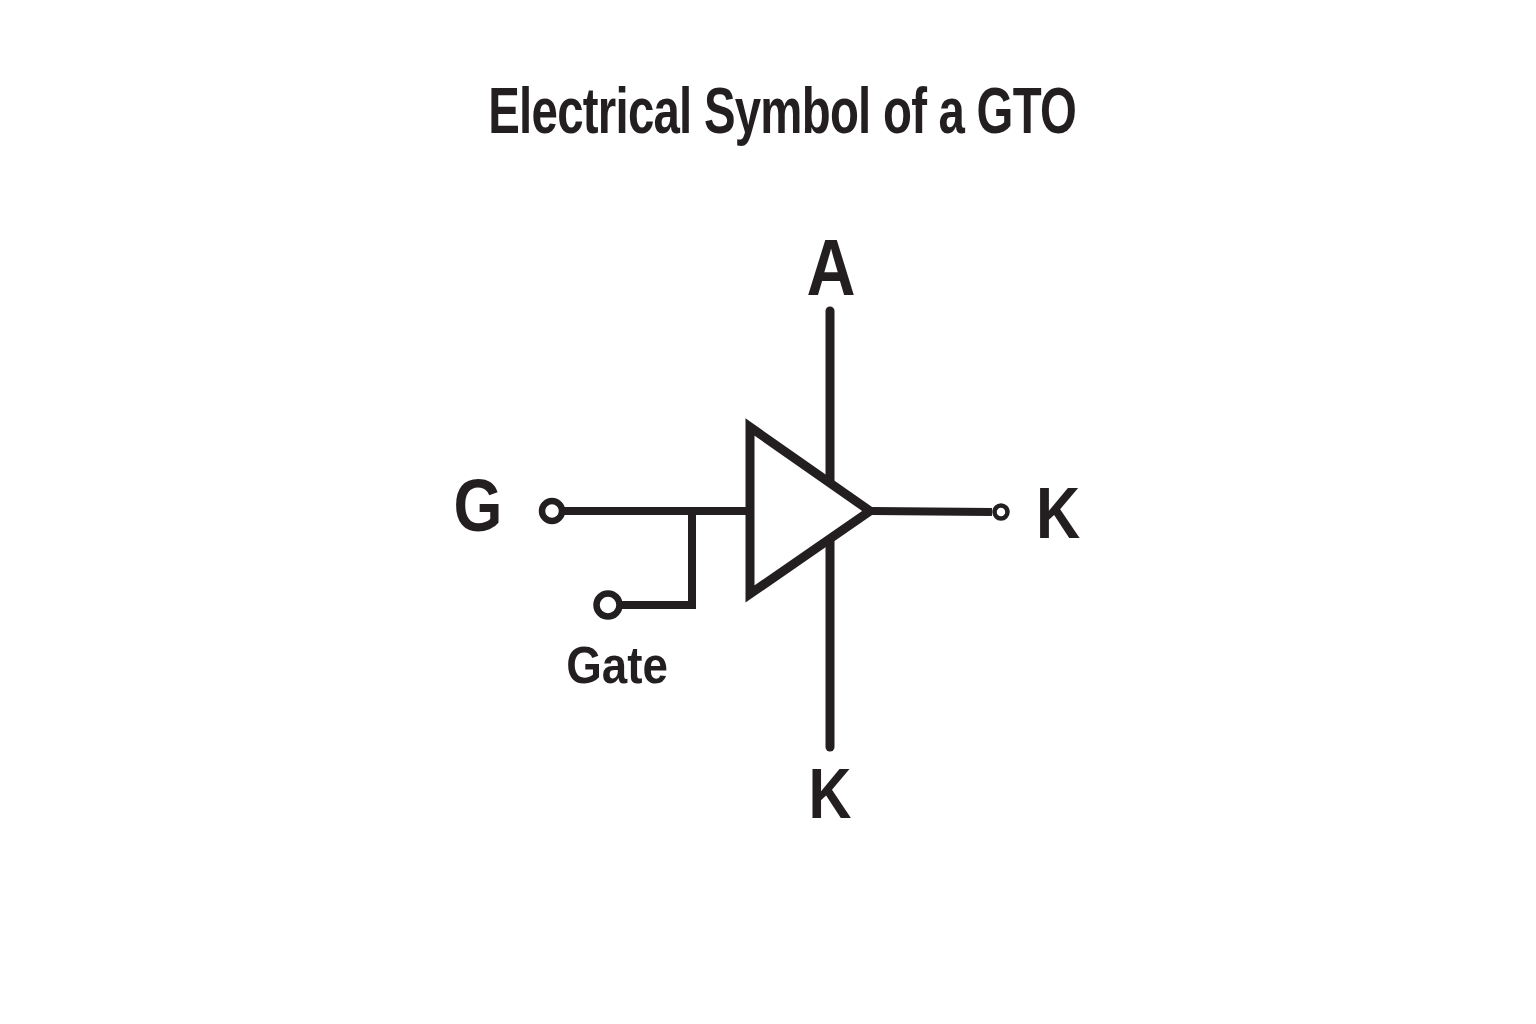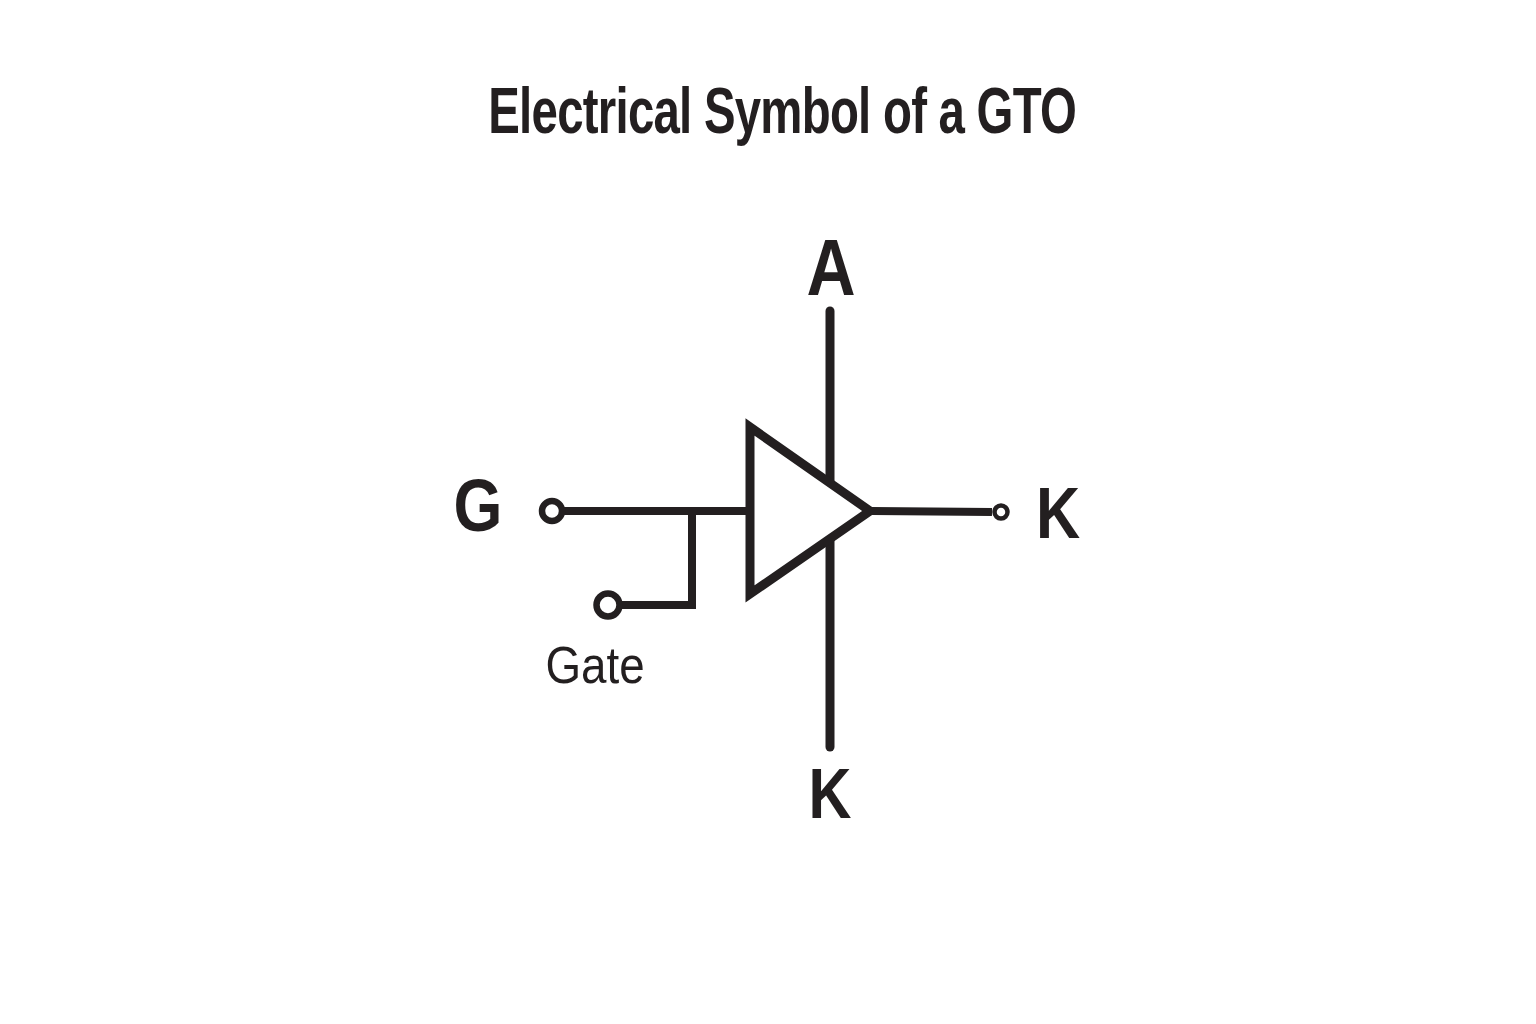--- a/index.html
+++ b/index.html
@@ -50,21 +50,21 @@
     line-height: 1;
   }
   .label > span {
     display: inline-block;
     transform: scaleX(0.85);
   }
   .label-a    { left: 831px;  top: 268px; font-size: 80px; font-weight: 700; }
   .label-g    { left: 478px;  top: 506px; font-size: 74px; font-weight: 700; }
   .label-k-right  { left: 1058px; top: 513px; font-size: 72px; font-weight: 700; }
   .label-k-bottom { left: 830px;  top: 794px; font-size: 70px; font-weight: 700; }
-  .label-gate { left: 595px;  top: 665px; font-size: 52px; font-weight: 400; }
+  .label-gate { left: 617px;  top: 665px; font-size: 52px; font-weight: 700; }
   .label-gate > span { transform: scaleX(0.88); }
 </style>
 </head>
 <body>
 
 <div class="stage">
 
   <div class="title-wrap">
     <span class="title-text">Electrical Symbol of a GTO</span>
   </div>

